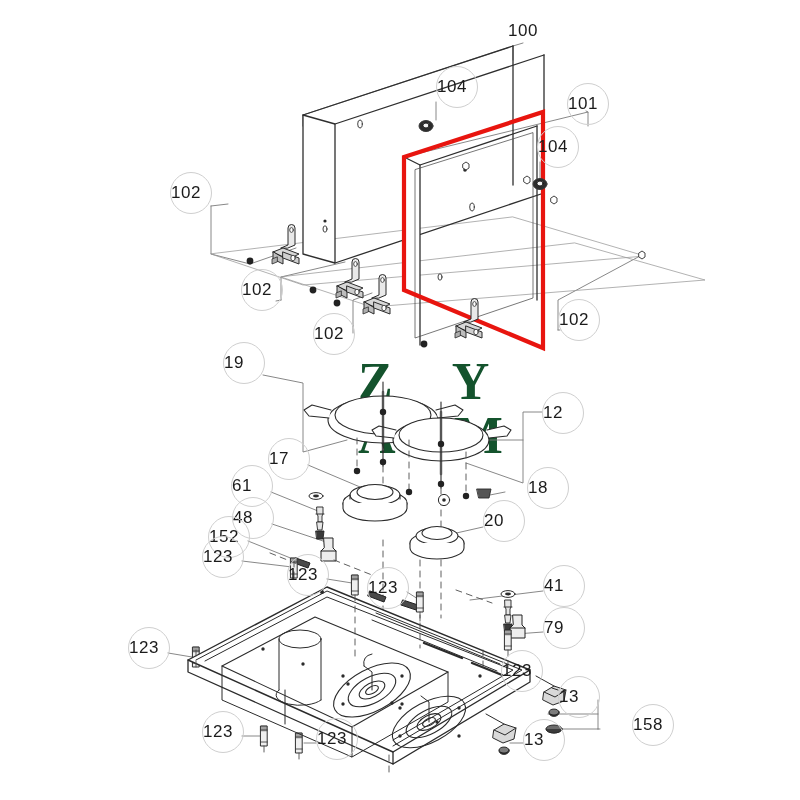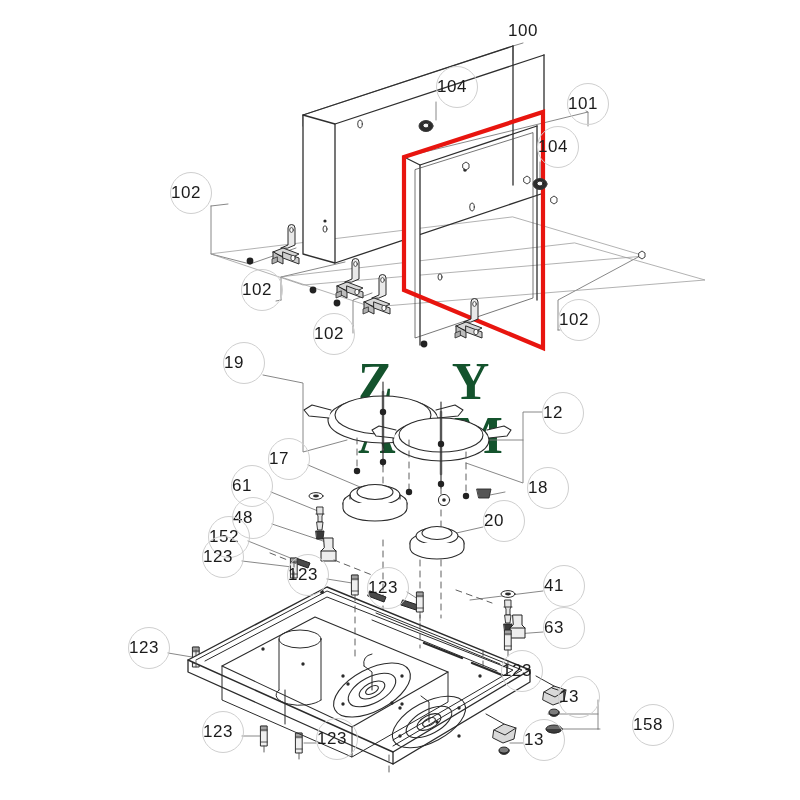--- a/index.html
+++ b/index.html
@@ -489,21 +489,21 @@
 
     <div class="callout" style="left:367px;top:567px;width:40px;height:40px;">
       <span>123</span>
     </div>
 
     <div class="callout" style="left:543px;top:565px;width:40px;height:40px;">
       <span>41</span>
     </div>
 
     <div class="callout" style="left:543px;top:607px;width:40px;height:40px;">
-      <span>63</span>
+      <span>79</span>
     </div>
 
     <div class="callout" style="left:128px;top:627px;width:40px;height:40px;">
       <span>123</span>
     </div>
 
     <div class="callout" style="left:501px;top:650px;width:40px;height:40px;">
       <span>123</span>
     </div>
 

